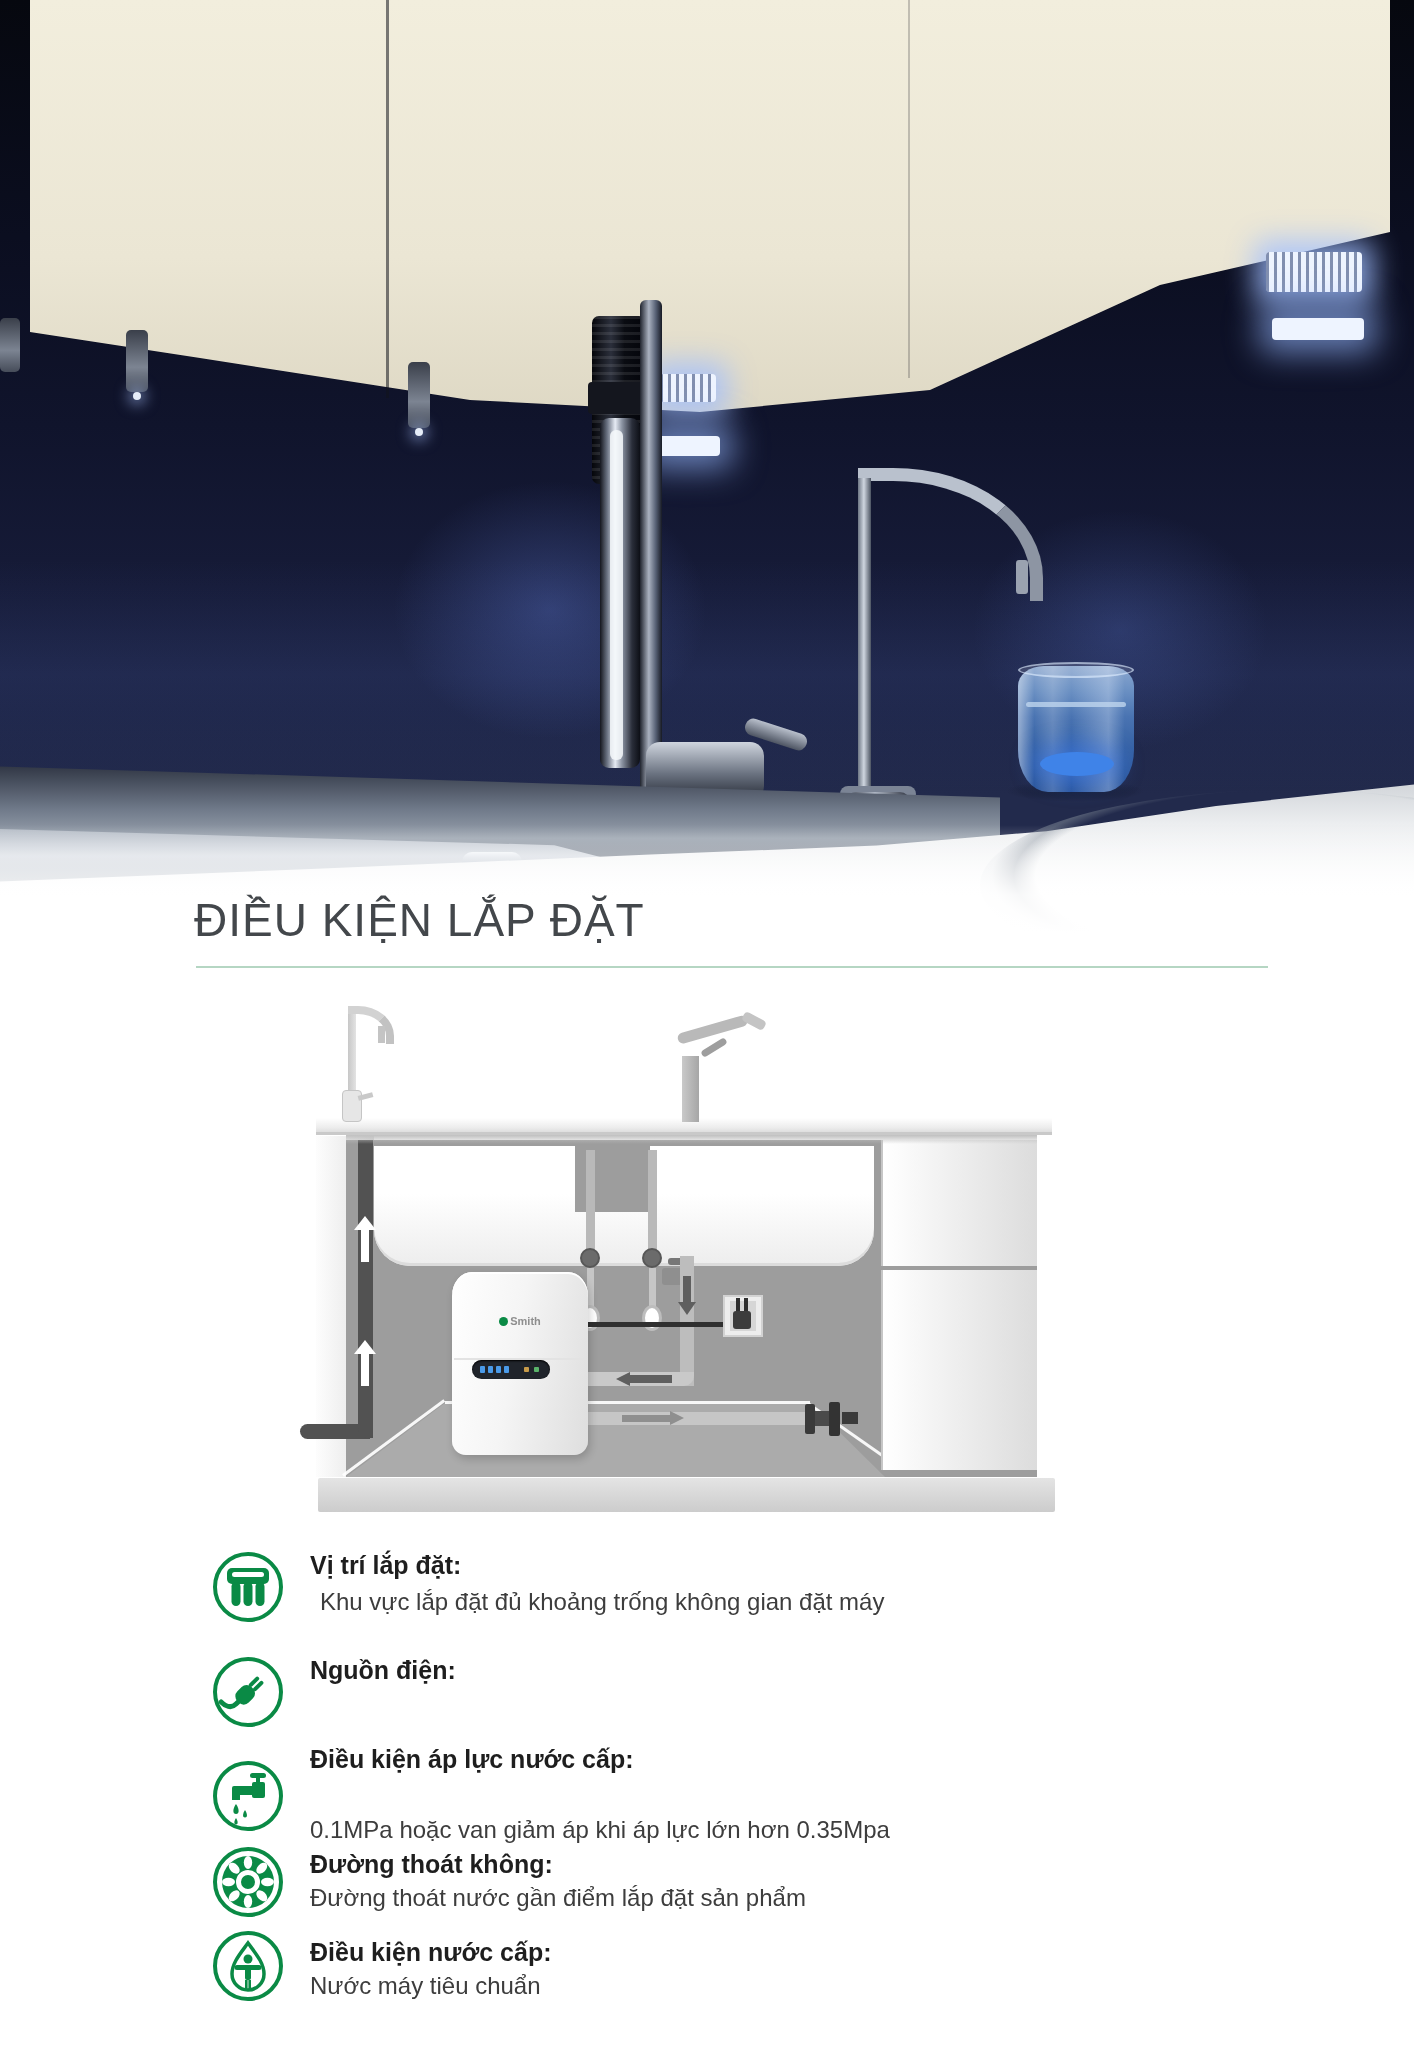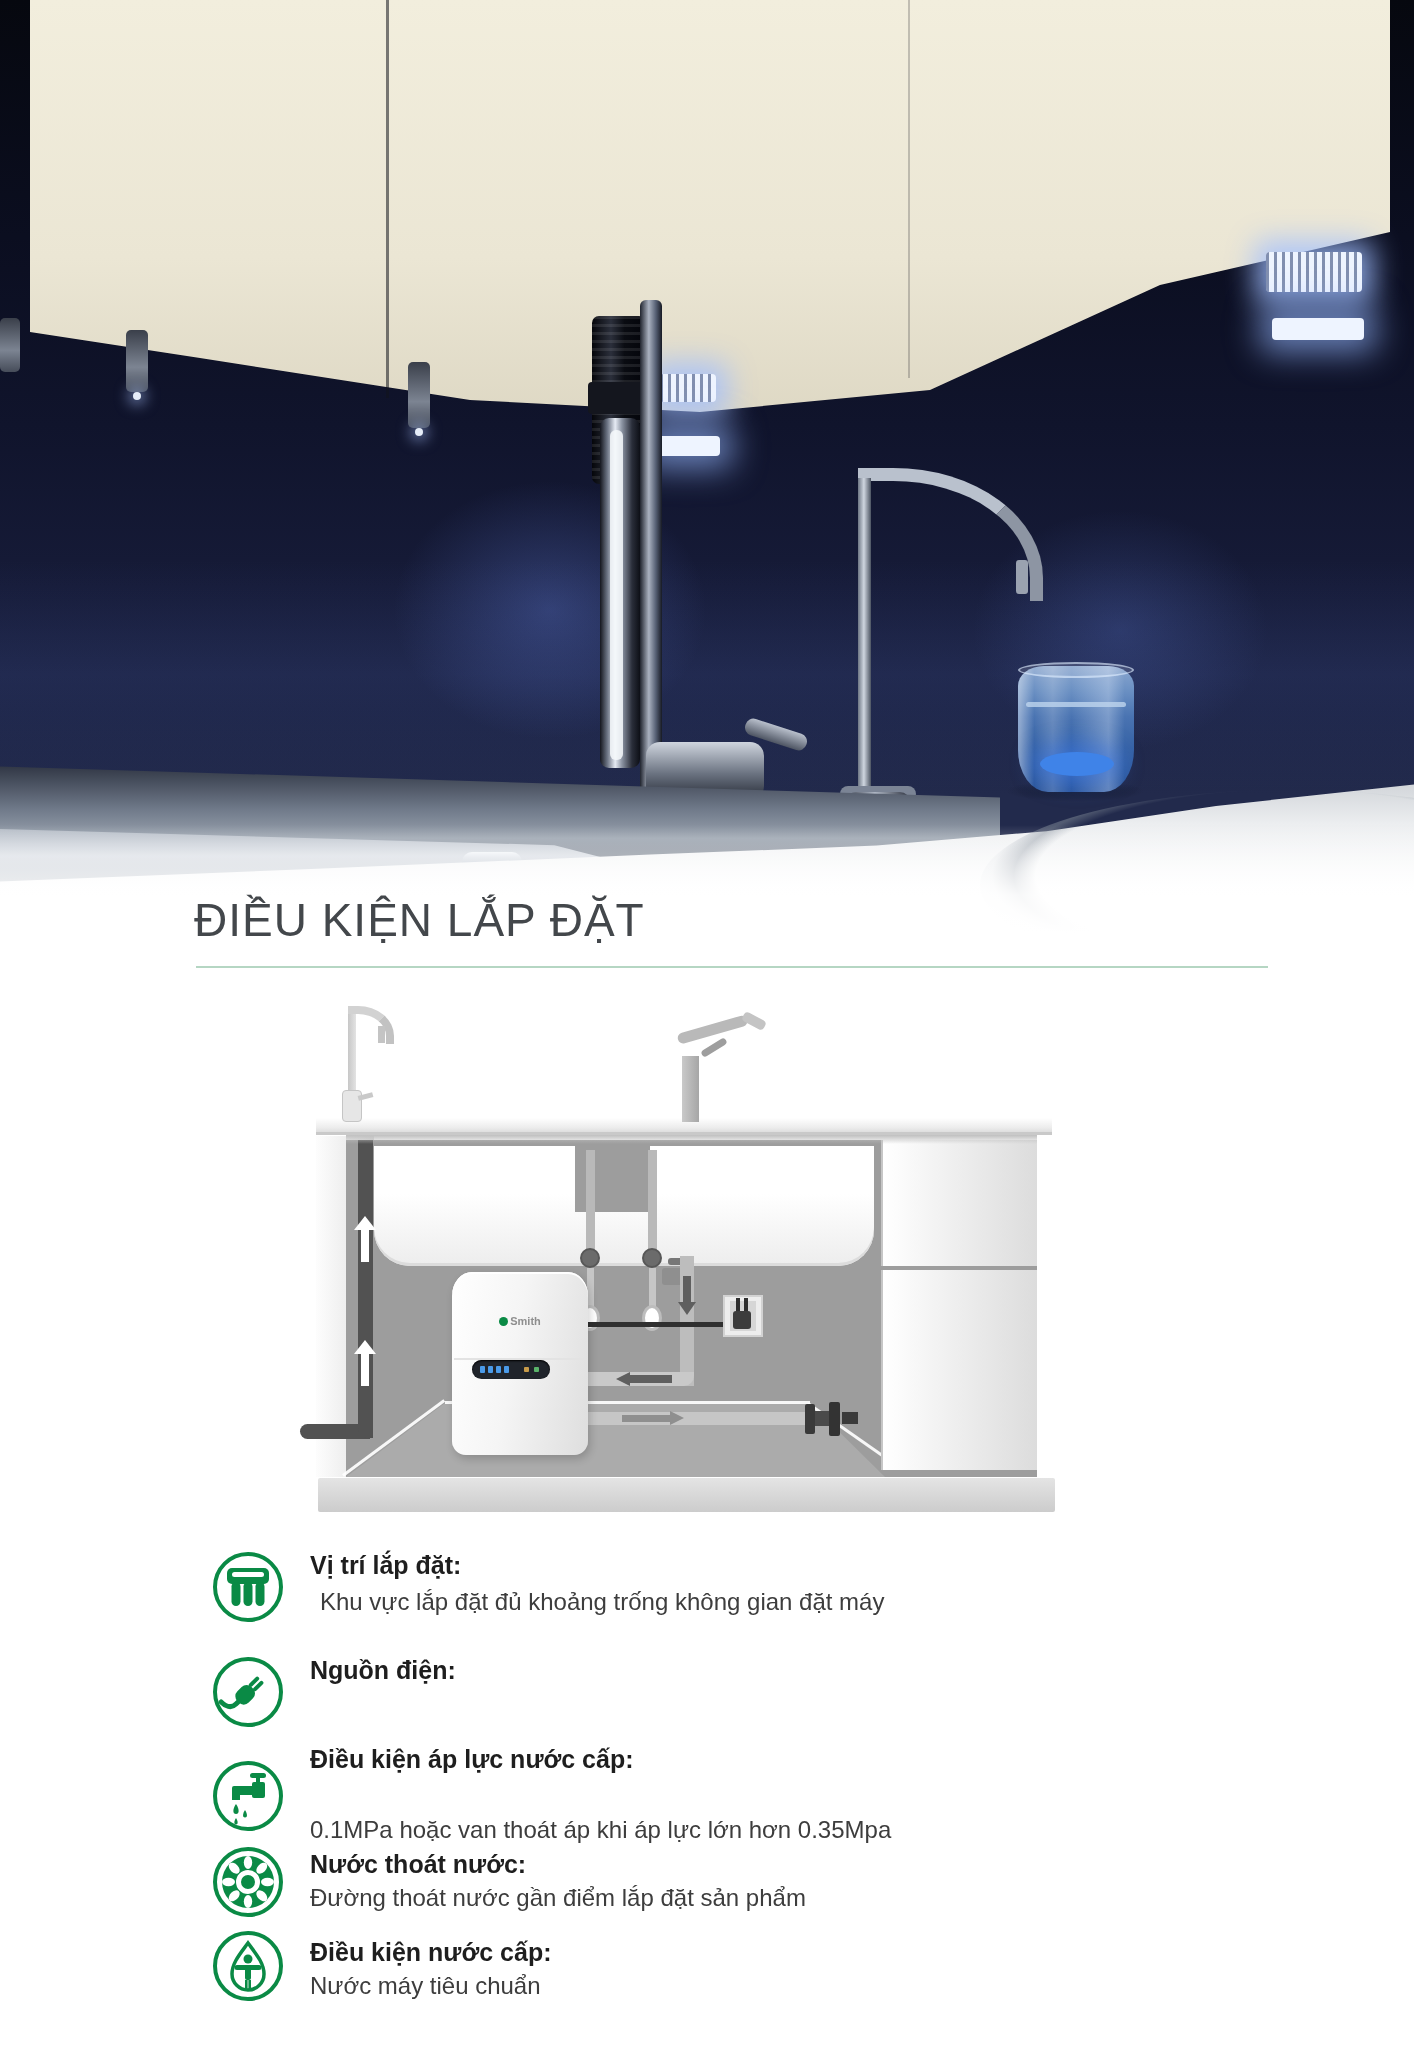--- a/index.html
+++ b/index.html
@@ -323,40 +323,40 @@
       <rect x="44" y="16" width="4" height="8" rx="1.5" fill="#0a8a45"></rect>
       <rect x="40" y="22" width="13" height="16" rx="2" fill="#0a8a45"></rect>
       <rect x="20" y="26" width="26" height="9" rx="2" fill="#0a8a45"></rect>
       <rect x="20" y="33" width="8" height="7" fill="#0a8a45"></rect>
       <path d="M24 44 c3.5 5 3.5 10 0 10 c-3.5 0 -3.5 -5 0 -10z" fill="#0a8a45"></path>
       <path d="M33 50 c2.6 4 2.6 7.5 0 7.5 c-2.6 0 -2.6 -3.5 0 -7.5z" fill="#0a8a45"></path>
       <path d="M24 58 c2.2 3.4 2.2 6.4 0 6.4 c-2.2 0 -2.2 -3 0 -6.4z" fill="#0a8a45"></path>
     </svg>
   </div>
   <div class="abs req-title" style="left:310px;top:1745px;">Điều kiện áp lực nước cấp:</div>
-  <div class="abs req-line" style="left:310px;top:1816px;">0.1MPa hoặc van thoát áp khi áp lực lớn hơn 0.35Mpa</div>
+  <div class="abs req-line" style="left:310px;top:1816px;">0.1MPa hoặc van giảm áp khi áp lực lớn hơn 0.35Mpa</div>
 
   <div class="abs req-icon" style="left:212px;top:1846px;">
     <svg width="72" height="72" viewBox="0 0 72 72">
       <circle cx="36" cy="36" r="33" fill="none" stroke="#0a8a45" stroke-width="4"></circle>
       <circle cx="36" cy="36" r="26" fill="#0a8a45"></circle>
       <circle cx="36" cy="36" r="9.5" fill="none" stroke="#fff" stroke-width="5"></circle>
       <g fill="#fff">
         <ellipse cx="36" cy="16.5" rx="4.2" ry="6.5"></ellipse>
         <ellipse cx="36" cy="16.5" rx="4.2" ry="6.5" transform="rotate(45 36 36)"></ellipse>
         <ellipse cx="36" cy="16.5" rx="4.2" ry="6.5" transform="rotate(90 36 36)"></ellipse>
         <ellipse cx="36" cy="16.5" rx="4.2" ry="6.5" transform="rotate(135 36 36)"></ellipse>
         <ellipse cx="36" cy="16.5" rx="4.2" ry="6.5" transform="rotate(180 36 36)"></ellipse>
         <ellipse cx="36" cy="16.5" rx="4.2" ry="6.5" transform="rotate(225 36 36)"></ellipse>
         <ellipse cx="36" cy="16.5" rx="4.2" ry="6.5" transform="rotate(270 36 36)"></ellipse>
         <ellipse cx="36" cy="16.5" rx="4.2" ry="6.5" transform="rotate(315 36 36)"></ellipse>
       </g>
     </svg>
   </div>
-  <div class="abs req-title" style="left:310px;top:1850px;">Nước thoát nước:</div>
+  <div class="abs req-title" style="left:310px;top:1850px;">Đường thoát không:</div>
   <div class="abs req-line" style="left:310px;top:1884px;">Đường thoát nước gần điểm lắp đặt sản phẩm</div>
 
   <div class="abs req-icon" style="left:212px;top:1930px;">
     <svg width="72" height="72" viewBox="0 0 72 72">
       <circle cx="36" cy="36" r="33" fill="none" stroke="#0a8a45" stroke-width="4"></circle>
       <path d="M36 13 C28 24 20 33 20 44 a16 16 0 0 0 32 0 C52 33 44 24 36 13 Z" fill="none" stroke="#0a8a45" stroke-width="3.5"></path>
       <circle cx="36" cy="29" r="4.5" fill="#0a8a45"></circle>
       <rect x="22.5" y="35" width="27" height="5" rx="2.5" fill="#0a8a45"></rect>
       <rect x="33" y="35" width="6" height="15" rx="2" fill="#0a8a45"></rect>
       <rect x="33" y="50" width="2.6" height="11" fill="#0a8a45"></rect>

